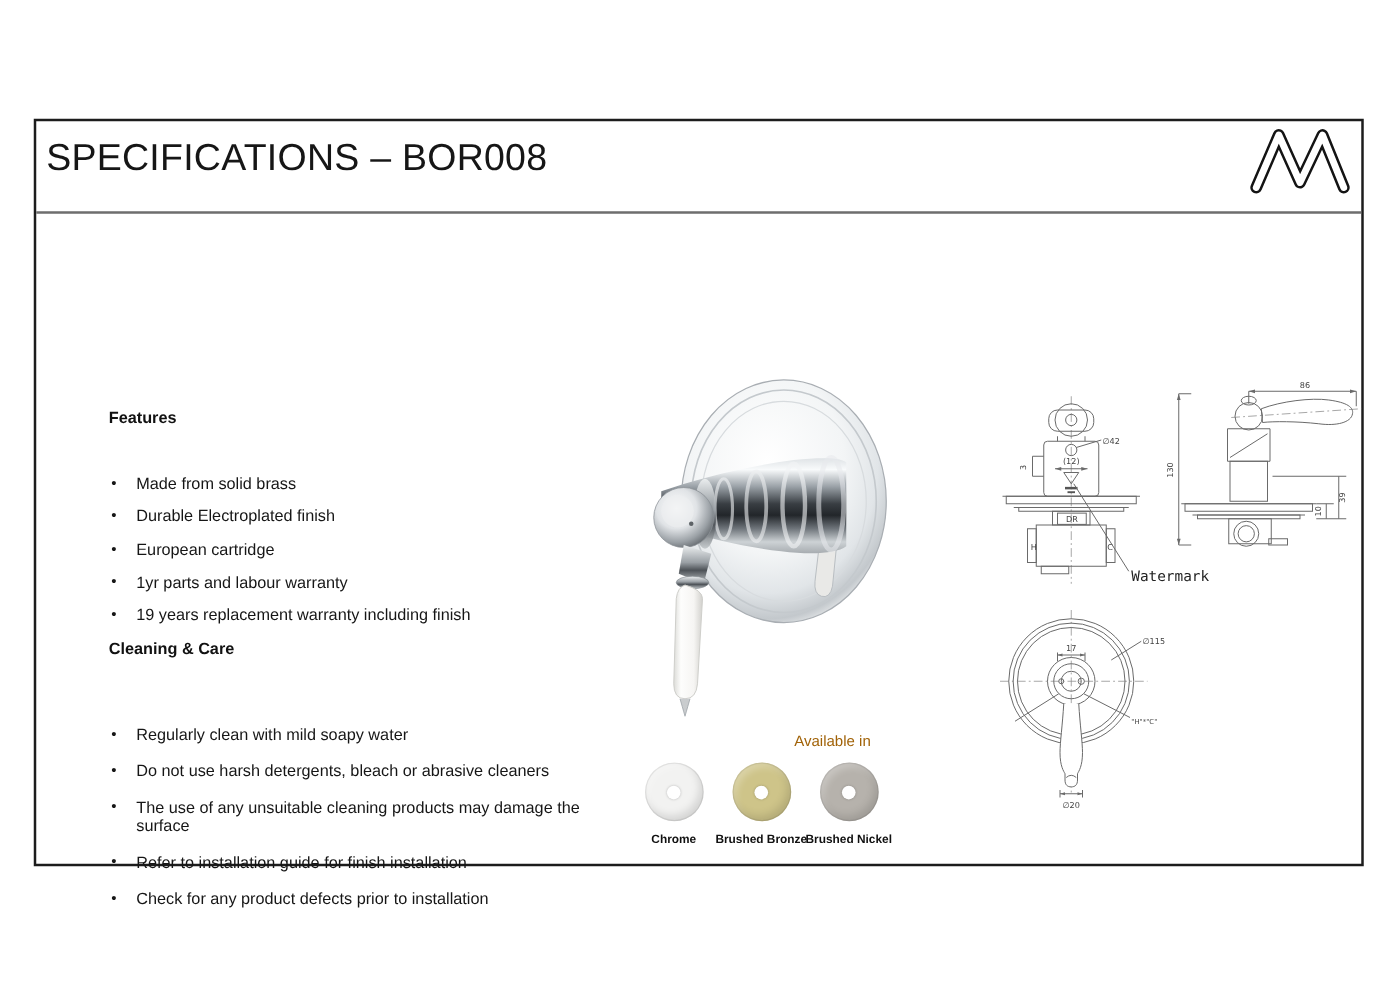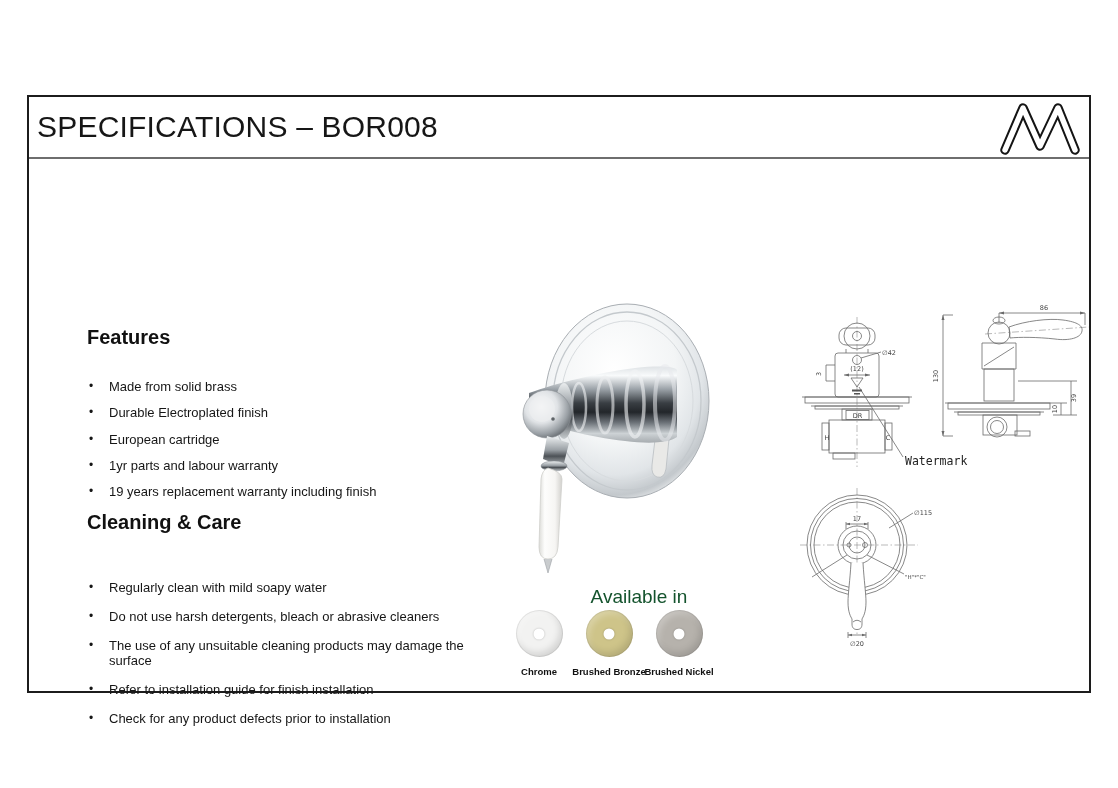--- a/index.html
+++ b/index.html
@@ -6,49 +6,49 @@
   html,body { background:#fff; }
   .page {
     position:relative; width:1118px; height:788px; background:#ffffff;
     font-family:"Liberation Sans", sans-serif; color:#111; overflow:hidden;
   }
   .main-box {
     position:absolute; left:27px; top:95px; width:1064px; height:598px;
     border:2px solid #1c1c1c; background:#fff;
   }
   .header-bar {
-    position:absolute; left:0; top:0; width:100%; height:62px;
+    position:absolute; left:0; top:0; width:100%; height:74px;
     border-bottom:2px solid #6e6e6e;
   }
   .doc-title {
     position:absolute; left:8px; top:13px; font-size:30px; font-weight:400;
     letter-spacing:0.2px; color:#161616; white-space:nowrap;
   }
   .logo-wrap { position:absolute; right:3px; top:3px; width:90px; height:56px; }
   .content { position:absolute; left:0; top:62px; right:0; bottom:0; }
 
   .product-name { position:absolute; left:58px; top:108px; font-size:15px; font-weight:700; }
-  .section-heading { position:absolute; font-size:20px; font-weight:700; }
+  .section-heading { position:absolute; font-size:13px; font-weight:700; }
   .features-heading { left:58px; top:167px; }
   .cleaning-heading { left:58px; top:352px; }
 
   ul.bullets { position:absolute; list-style:none; }
   .features-list { left:60px; top:220px; width:400px; }
   .cleaning-list { left:60px; top:421px; width:386px; }
   ul.bullets li { display:flex; align-items:flex-start; font-size:13px; line-height:1.18; color:#161616; }
   .features-list li { margin-bottom:11px; }
   .cleaning-list li { margin-bottom:13.5px; font-size:13.5px; }
   ul.bullets .bullet { width:20px; flex:0 0 20px; font-size:12px; }
   .cleaning-list .bullet { width:14px; flex:0 0 14px; }
 
   .photo { position:absolute; left:488px; top:138px; width:200px; height:282px; }
 
   .available-heading {
-    position:absolute; left:510px; top:427px; width:200px; text-align:center;
-    font-size:19px; font-weight:400; color:#14532d;
+    position:absolute; left:537px; top:427px; width:200px; text-align:center;
+    font-size:12px; font-weight:400; color:#a16207;
   }
   .swatch-row { position:absolute; left:475px; top:451px; display:flex; }
   .swatch { width:70px; display:flex; flex-direction:column; align-items:center; }
   .disc {
     width:47px; height:47px; border-radius:50%; position:relative;
     box-shadow: inset 0 0 0 1px rgba(0,0,0,0.07), inset -3px -4px 7px rgba(0,0,0,0.13), inset 3px 4px 6px rgba(255,255,255,0.25);
   }
   .disc::after {
     content:""; position:absolute; left:50%; top:50%; width:11px; height:11px;
     background:#fff; border-radius:50%; transform:translate(-50%,-50%);

